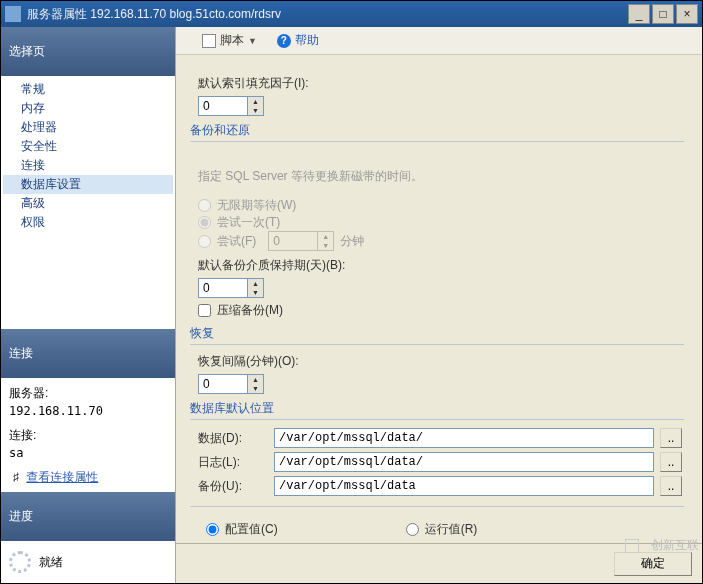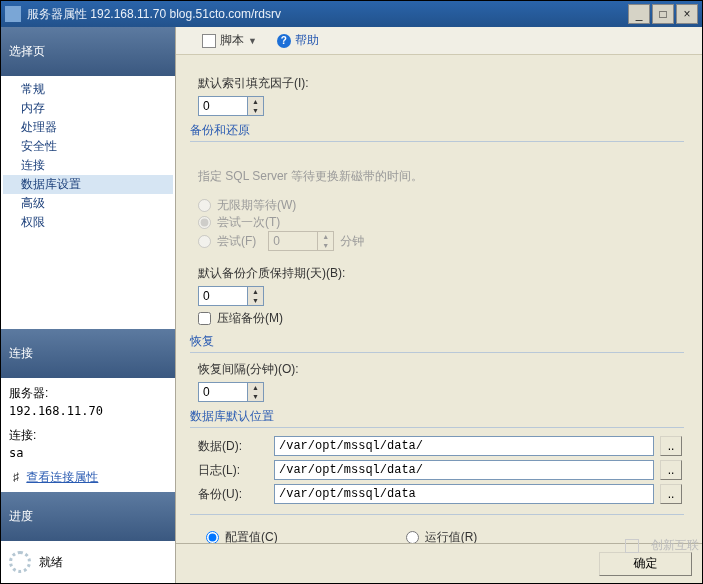--- a/index.html
+++ b/index.html
@@ -39,21 +39,21 @@
   .spin-btns { display:flex; flex-direction:column; border:1px solid #7a98b8; border-left:none;}
   .spin-btns span { width:15px; height:9px; background:#e7e3d6; font-size:7px; line-height:9px; text-align:center; cursor:pointer;}
   input.num.dis, .spin-btns.dis, .spin-btns.dis span { background:#ece9d8; color:#9a9a9a; border-color:#c3beb0;}
   .radio, .check { margin-left:8px; display:flex; align-items:center; gap:6px;}
   .radio input[type=radio], .check input[type=checkbox] { width:13px; height:13px;}
   .path-grid { display:grid; grid-template-columns:70px 1fr 24px; gap:4px 6px; align-items:center; margin:4px 0 4px 8px;}
   .path-grid input.path { height:20px; border:1px solid #7a98b8; padding:1px 4px; font-family:Liberation Mono, monospace; background:#fff;}
   .path-grid button.browse { height:20px; width:22px; border:1px outset #d6d3c6; background:#ece9d8; cursor:pointer;}
   .bottom-radios { display:flex; gap:120px; margin:14px 0 0 8px;}
   .footer { height:40px; border-top:1px solid #b5b19f; display:flex; align-items:center; justify-content:flex-end; padding:0 10px; background:#ece9d8;}
-  .footer button { width:93px; height:24px; border:1px outset #d6d3c6; background:#ece9d8; cursor:pointer; margin-left:6px;}
+  .footer button { width:78px; height:24px; border:1px outset #d6d3c6; background:#ece9d8; cursor:pointer; margin-left:6px;}
   .watermark { position:absolute; right:4px; bottom:30px; color:#bbb; font-size:11px; display:flex; align-items:center; gap:12px; pointer-events:none;}
   .watermark .wm-ico { width:14px; height:14px; border:1px solid #ccc;}
   .outer { position:relative; width:703px; height:584px;}
   .dis-label { color:#9a9a9a; }
 </style>
 </head>
 <body>
 
 <div class="outer">
 <div class="window">
@@ -139,21 +139,21 @@
           <div class="spin-wrap" style="margin-left:6px;">
             <input class="num dis" disabled="" value="0" style="">
             <div class="spin-btns dis">
                   <span>▲</span>
                   <span>▼</span>
                 </div>
           </div>
           <span>分钟</span>
         </div>
 
-        <div class="row" style="margin-top:14px;">
+        <div class="row" style="margin-top:6px;">
               <span class="lbl">默认备份介质保持期(天)(B):</span>
             </div>
         <div class="row">
           <div class="spin-wrap">
             <input class="num" value="0" style="">
             <div class="spin-btns">
                   <span>▲</span>
                   <span>▼</span>
                 </div>
           </div>

